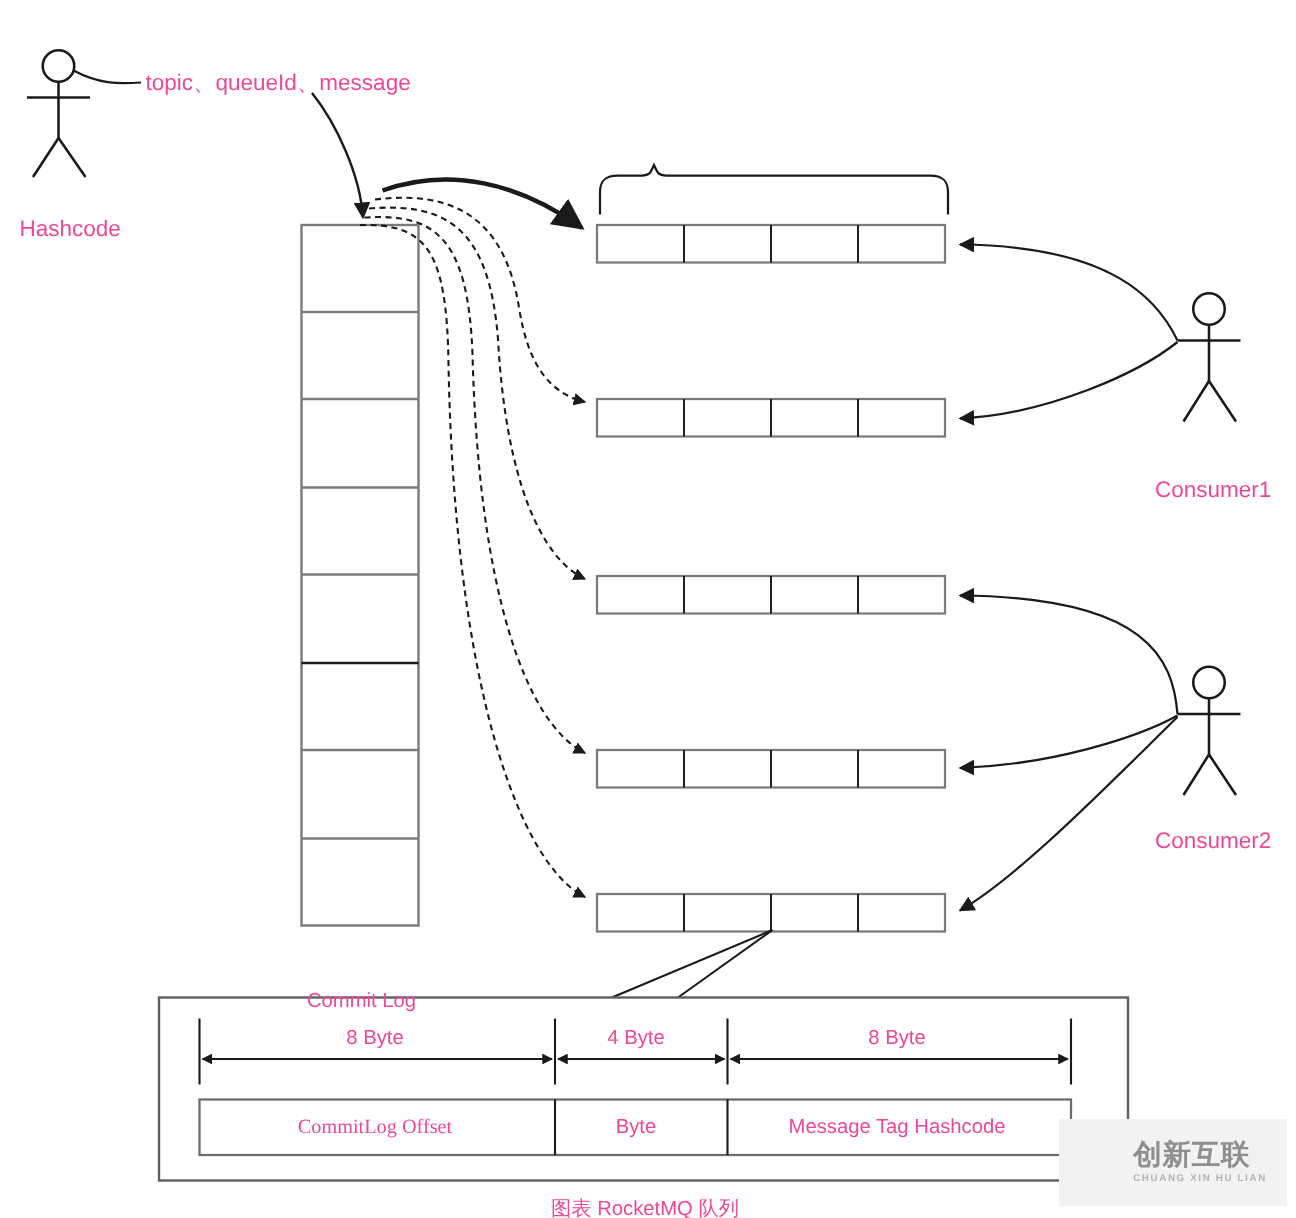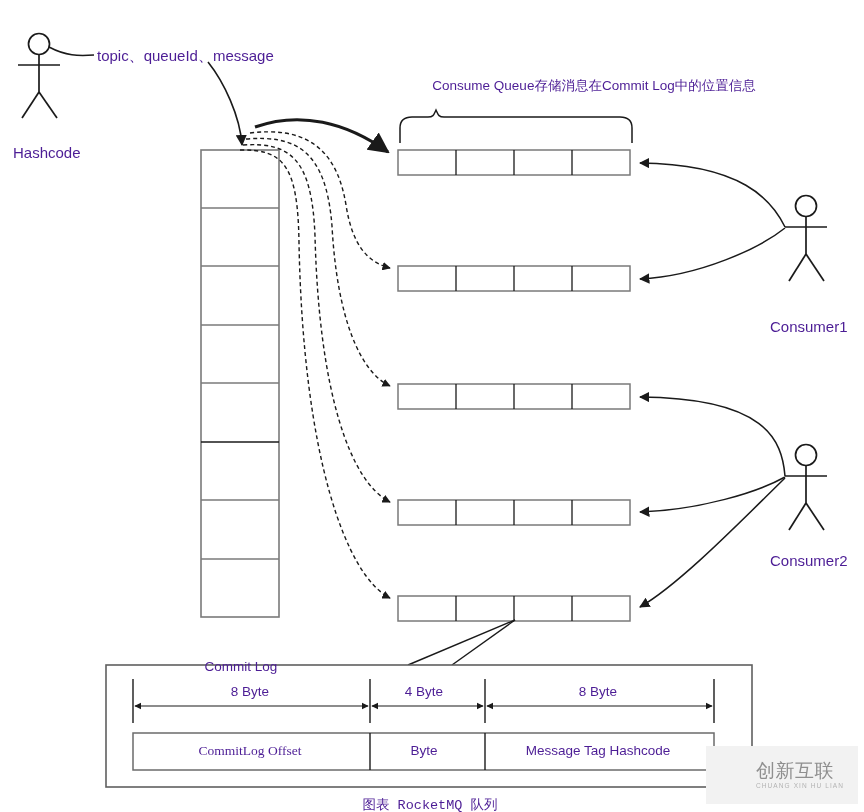--- a/index.html
+++ b/index.html
@@ -23,21 +23,21 @@
     left: 0;
     top: 0;
     width: 864px;
     height: 812px;
   }
   .lbl {
     position: absolute;
     white-space: nowrap;
     font-size: 15px;
     line-height: 1;
-    color: #4c1d95;
+    color: #ec4899;
   }
   .lbl-sm {
     font-size: 13.5px;
   }
   .lbl-center {
     transform: translateX(-50%);
     text-align: center;
   }
   .watermark {
     position: absolute;
@@ -54,20 +54,21 @@
   .wm-logo {
     width: 30px;
     height: 30px;
     flex: 0 0 auto;
   }
   .wm-text {
     display: flex;
     flex-direction: column;
     align-items: flex-start;
     line-height: 1;
+    font-weight: bold;
   }
   .wm-cn {
     font-size: 19px;
     color: #8f8f8f;
     letter-spacing: 0.5px;
   }
   .wm-en {
     font-size: 6.5px;
     color: #b3b3b3;
     letter-spacing: 1.1px;
@@ -217,35 +218,34 @@
       <path d="M 2 -7 L 14 -7 M 2 7 L 14 7" stroke="#8f8f8f" stroke-width="3.2"></path>
     </g>
   </svg>
 
   <div class="lbl" style="left:13px; top:145px;">Hashcode</div>
 
   <div class="lbl" style="left:97px; top:48px;">topic、queueId、message</div>
 
   <div class="lbl lbl-center lbl-sm" style="left:241px; top:632px;margin-top:28px;">Commit Log</div>
 
-  <div class="lbl lbl-center lbl-sm" style="left:594px; top:79px;">Consume Queue存储消息在Commit Log中的位置信息</div>
 
   <div class="lbl" style="left:770px; top:303px;margin-top:16px;">Consumer1</div>
 
   <div class="lbl" style="left:770px; top:553px;">Consumer2</div>
 
   <div class="lbl lbl-center lbl-sm" style="left:250px; top:685px;">8 Byte</div>
   <div class="lbl lbl-center lbl-sm" style="left:424px; top:685px;">4 Byte</div>
   <div class="lbl lbl-center lbl-sm" style="left:598px; top:685px;">8 Byte</div>
 
   <div class="lbl lbl-center lbl-sm" style="left:250px; top:744px;font-family:Liberation Serif, serif;">CommitLog Offset</div>
   <div class="lbl lbl-center lbl-sm" style="left:424px; top:744px;">Byte</div>
   <div class="lbl lbl-center lbl-sm" style="left:598px; top:744px;">Message Tag Hashcode</div>
 
-  <div class="lbl lbl-center lbl-sm" style="left:430px; top:799px;font-family:Liberation Mono, monospace;">图表 RocketMQ 队列</div>
+  <div class="lbl lbl-center lbl-sm" style="left:430px; top:799px;">图表 RocketMQ 队列</div>
 
   <div class="watermark">
     <div class="wm-logo"></div>
     <div class="wm-text">
       <span class="wm-cn">创新互联</span>
       <span class="wm-en">CHUANG XIN HU LIAN</span>
     </div>
   </div>
 
 </div>

